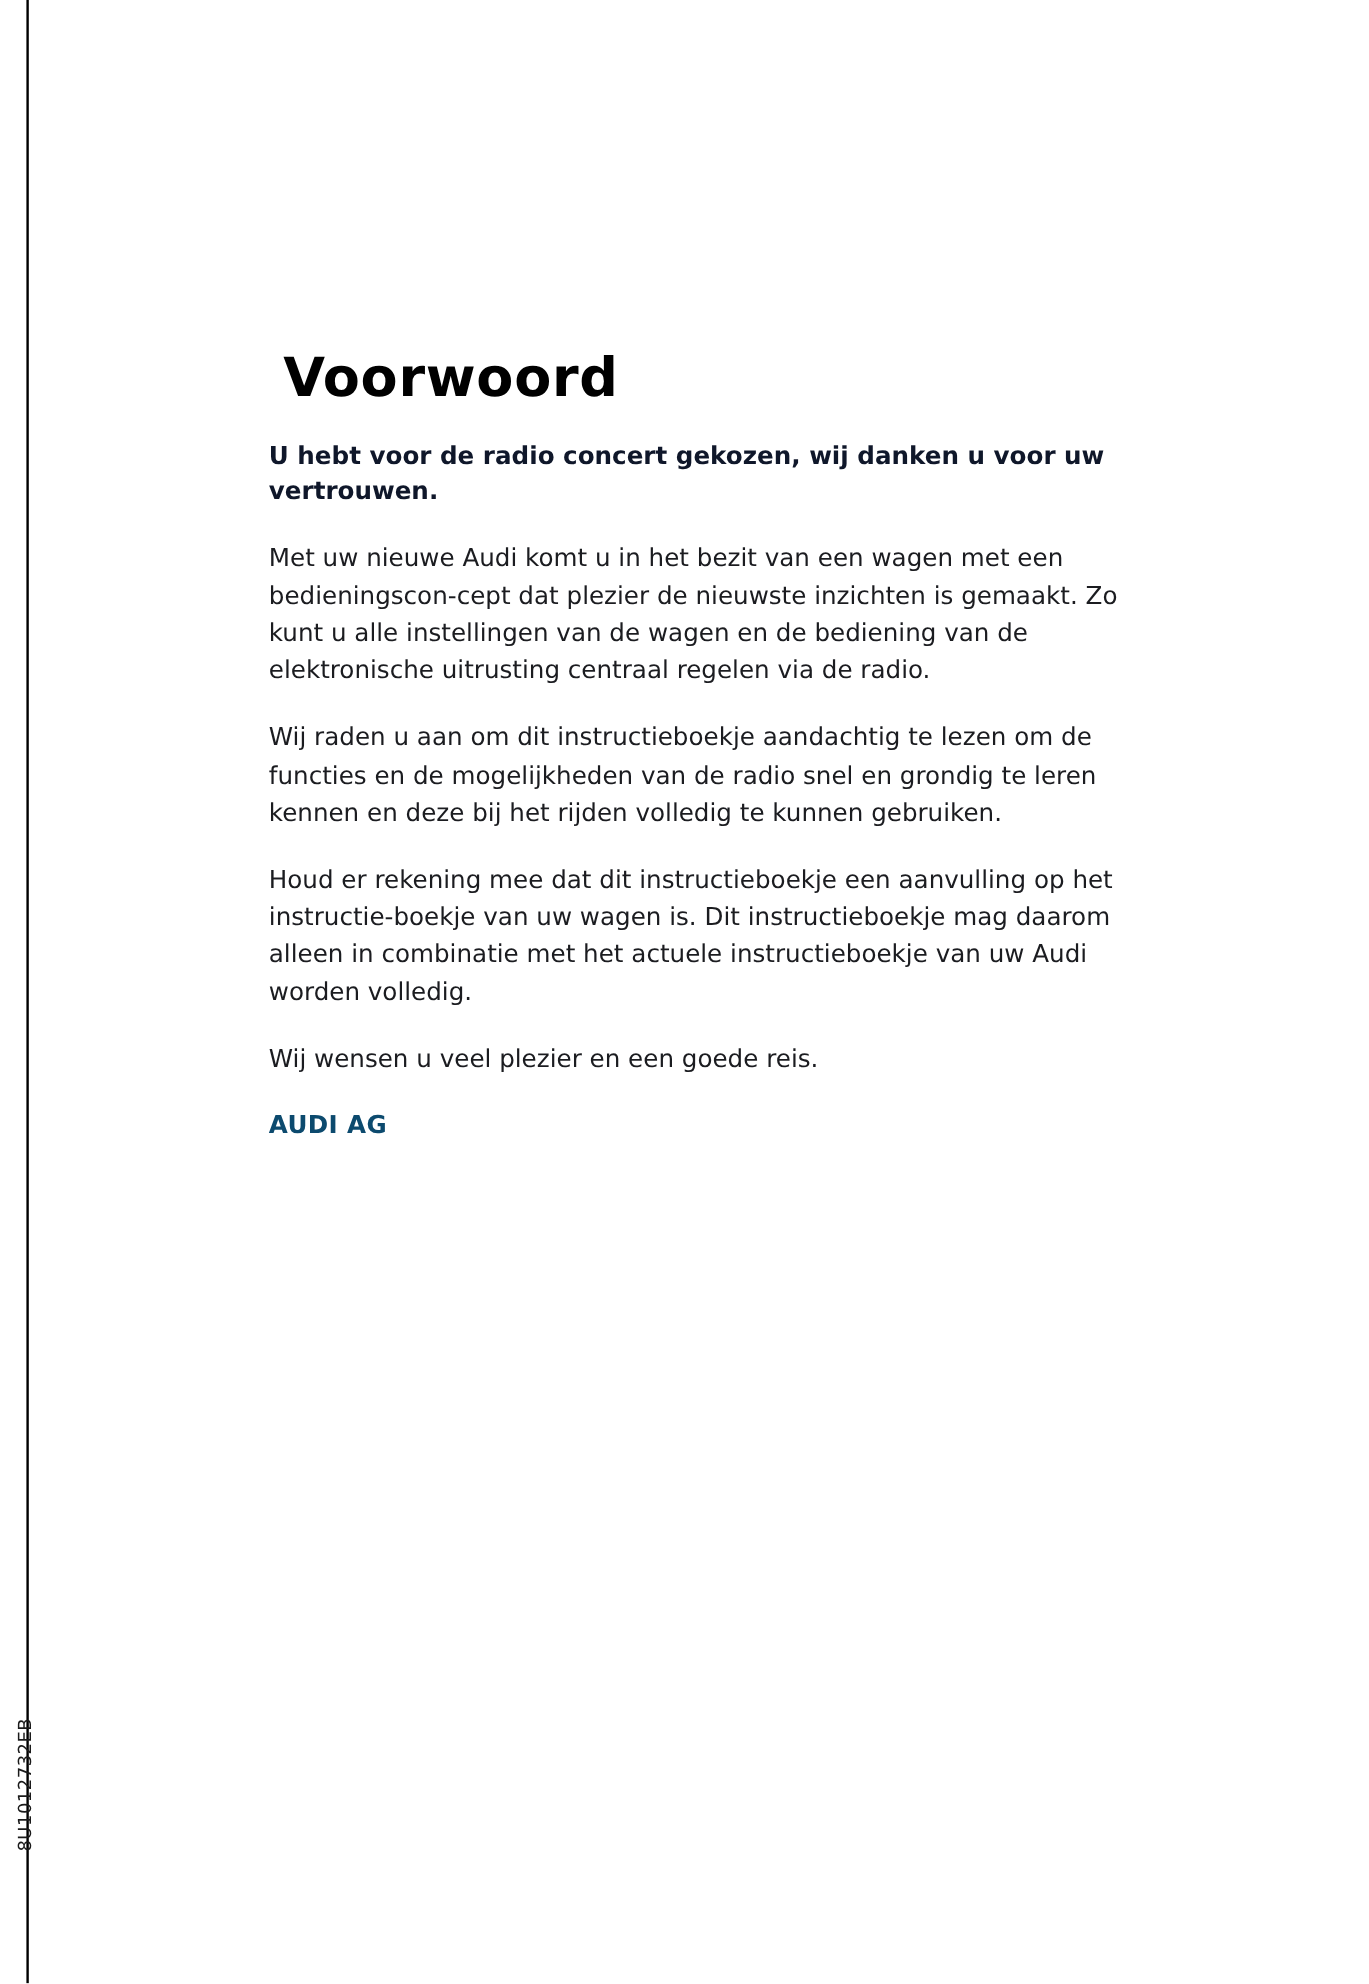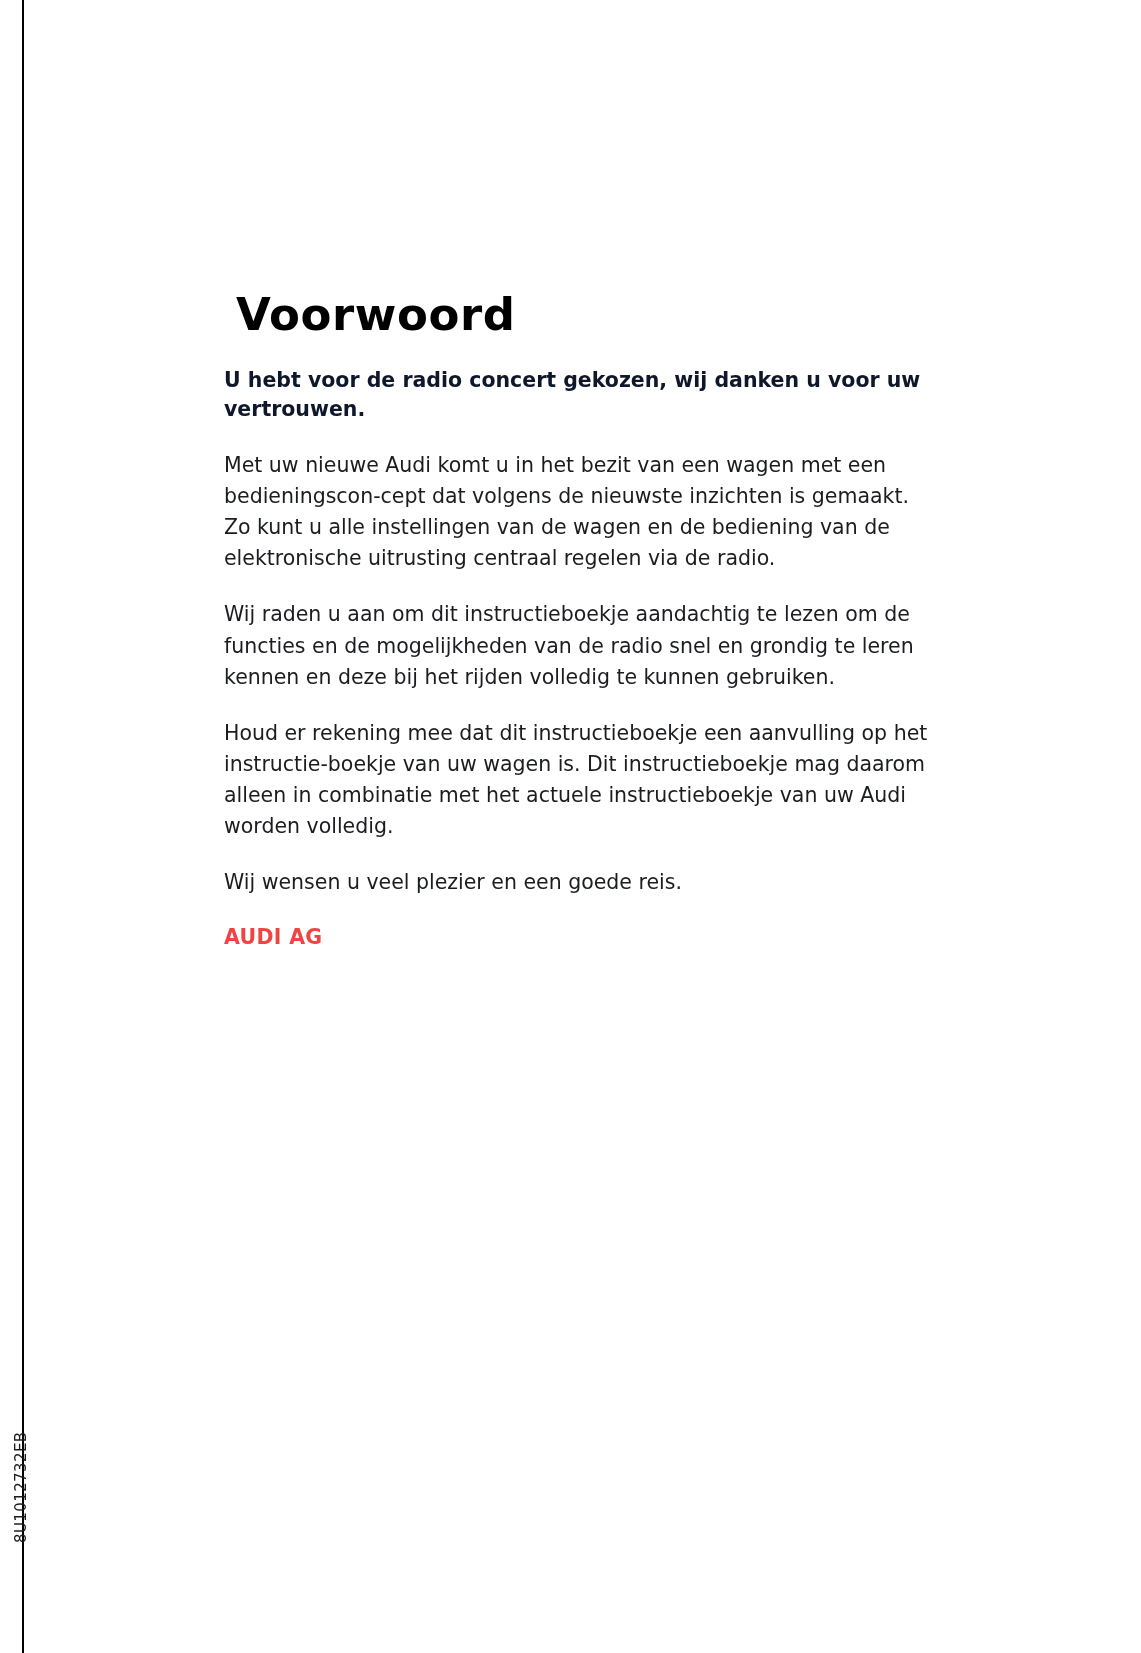--- a/index.html
+++ b/index.html
@@ -71,39 +71,39 @@
     color: #1b1c20;
   }
   p.body-par:last-of-type {
     margin-bottom: 0;
   }
   .signature {
     margin: 26px 0 0 0;
     font-size: 20.5px;
     font-weight: bold;
     letter-spacing: 0.3px;
-    color: #ef4444;
+    color: #0c4a6e;
   }
 </style>
 </head>
 <body>
 
 <div class="page">
 
   <div class="margin-rule"></div>
 
   <div class="doc-code">8U1012732EB</div>
 
   <div class="content">
 
     <h1 class="title">Voorwoord</h1>
 
     <div class="lede">U hebt voor de radio concert gekozen, wij danken u voor uw vertrouwen.</div>
 
-    <p class="body-par">Met uw nieuwe Audi komt u in het bezit van een wagen met een bedieningscon-cept dat volgens de nieuwste inzichten is gemaakt. Zo kunt u alle instellingen van de wagen en de bediening van de elektronische uitrusting centraal regelen via de radio.</p>
+    <p class="body-par">Met uw nieuwe Audi komt u in het bezit van een wagen met een bedieningscon-cept dat plezier de nieuwste inzichten is gemaakt. Zo kunt u alle instellingen van de wagen en de bediening van de elektronische uitrusting centraal regelen via de radio.</p>
 
     <p class="body-par">Wij raden u aan om dit instructieboekje aandachtig te lezen om de functies en de mogelijkheden van de radio snel en grondig te leren kennen en deze bij het rijden volledig te kunnen gebruiken.</p>
 
     <p class="body-par">Houd er rekening mee dat dit instructieboekje een aanvulling op het instructie-boekje van uw wagen is. Dit instructieboekje mag daarom alleen in combinatie met het actuele instructieboekje van uw Audi worden volledig.</p>
 
     <p class="body-par">Wij wensen u veel plezier en een goede reis.</p>
 
     <div class="signature">AUDI AG</div>
 
   </div>

